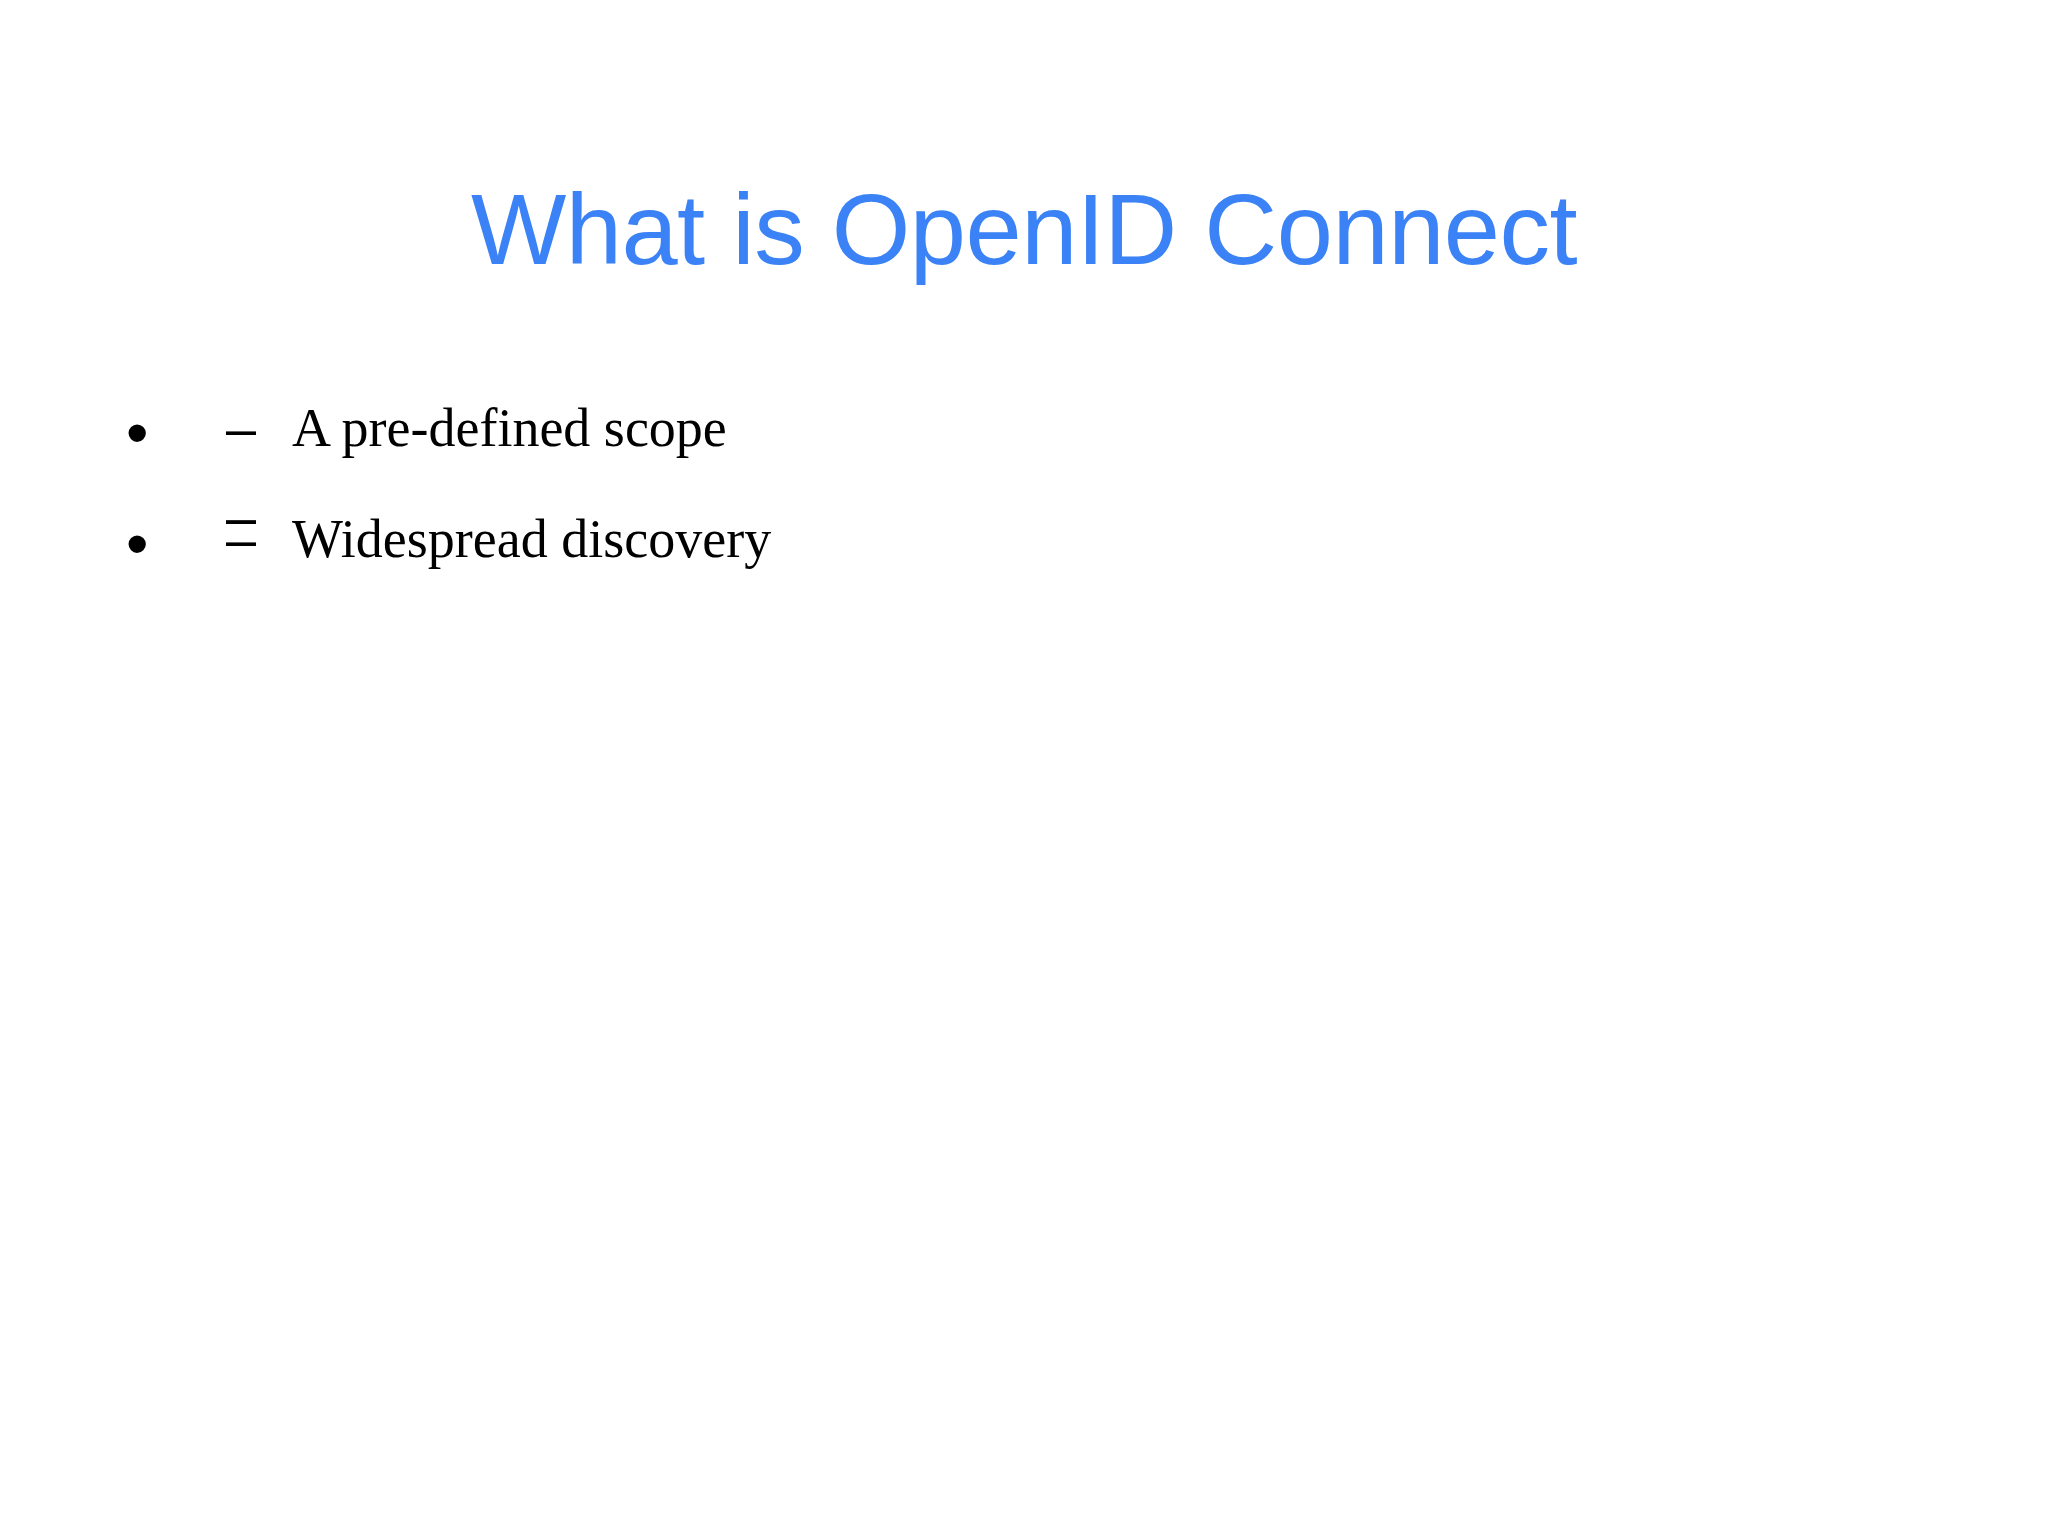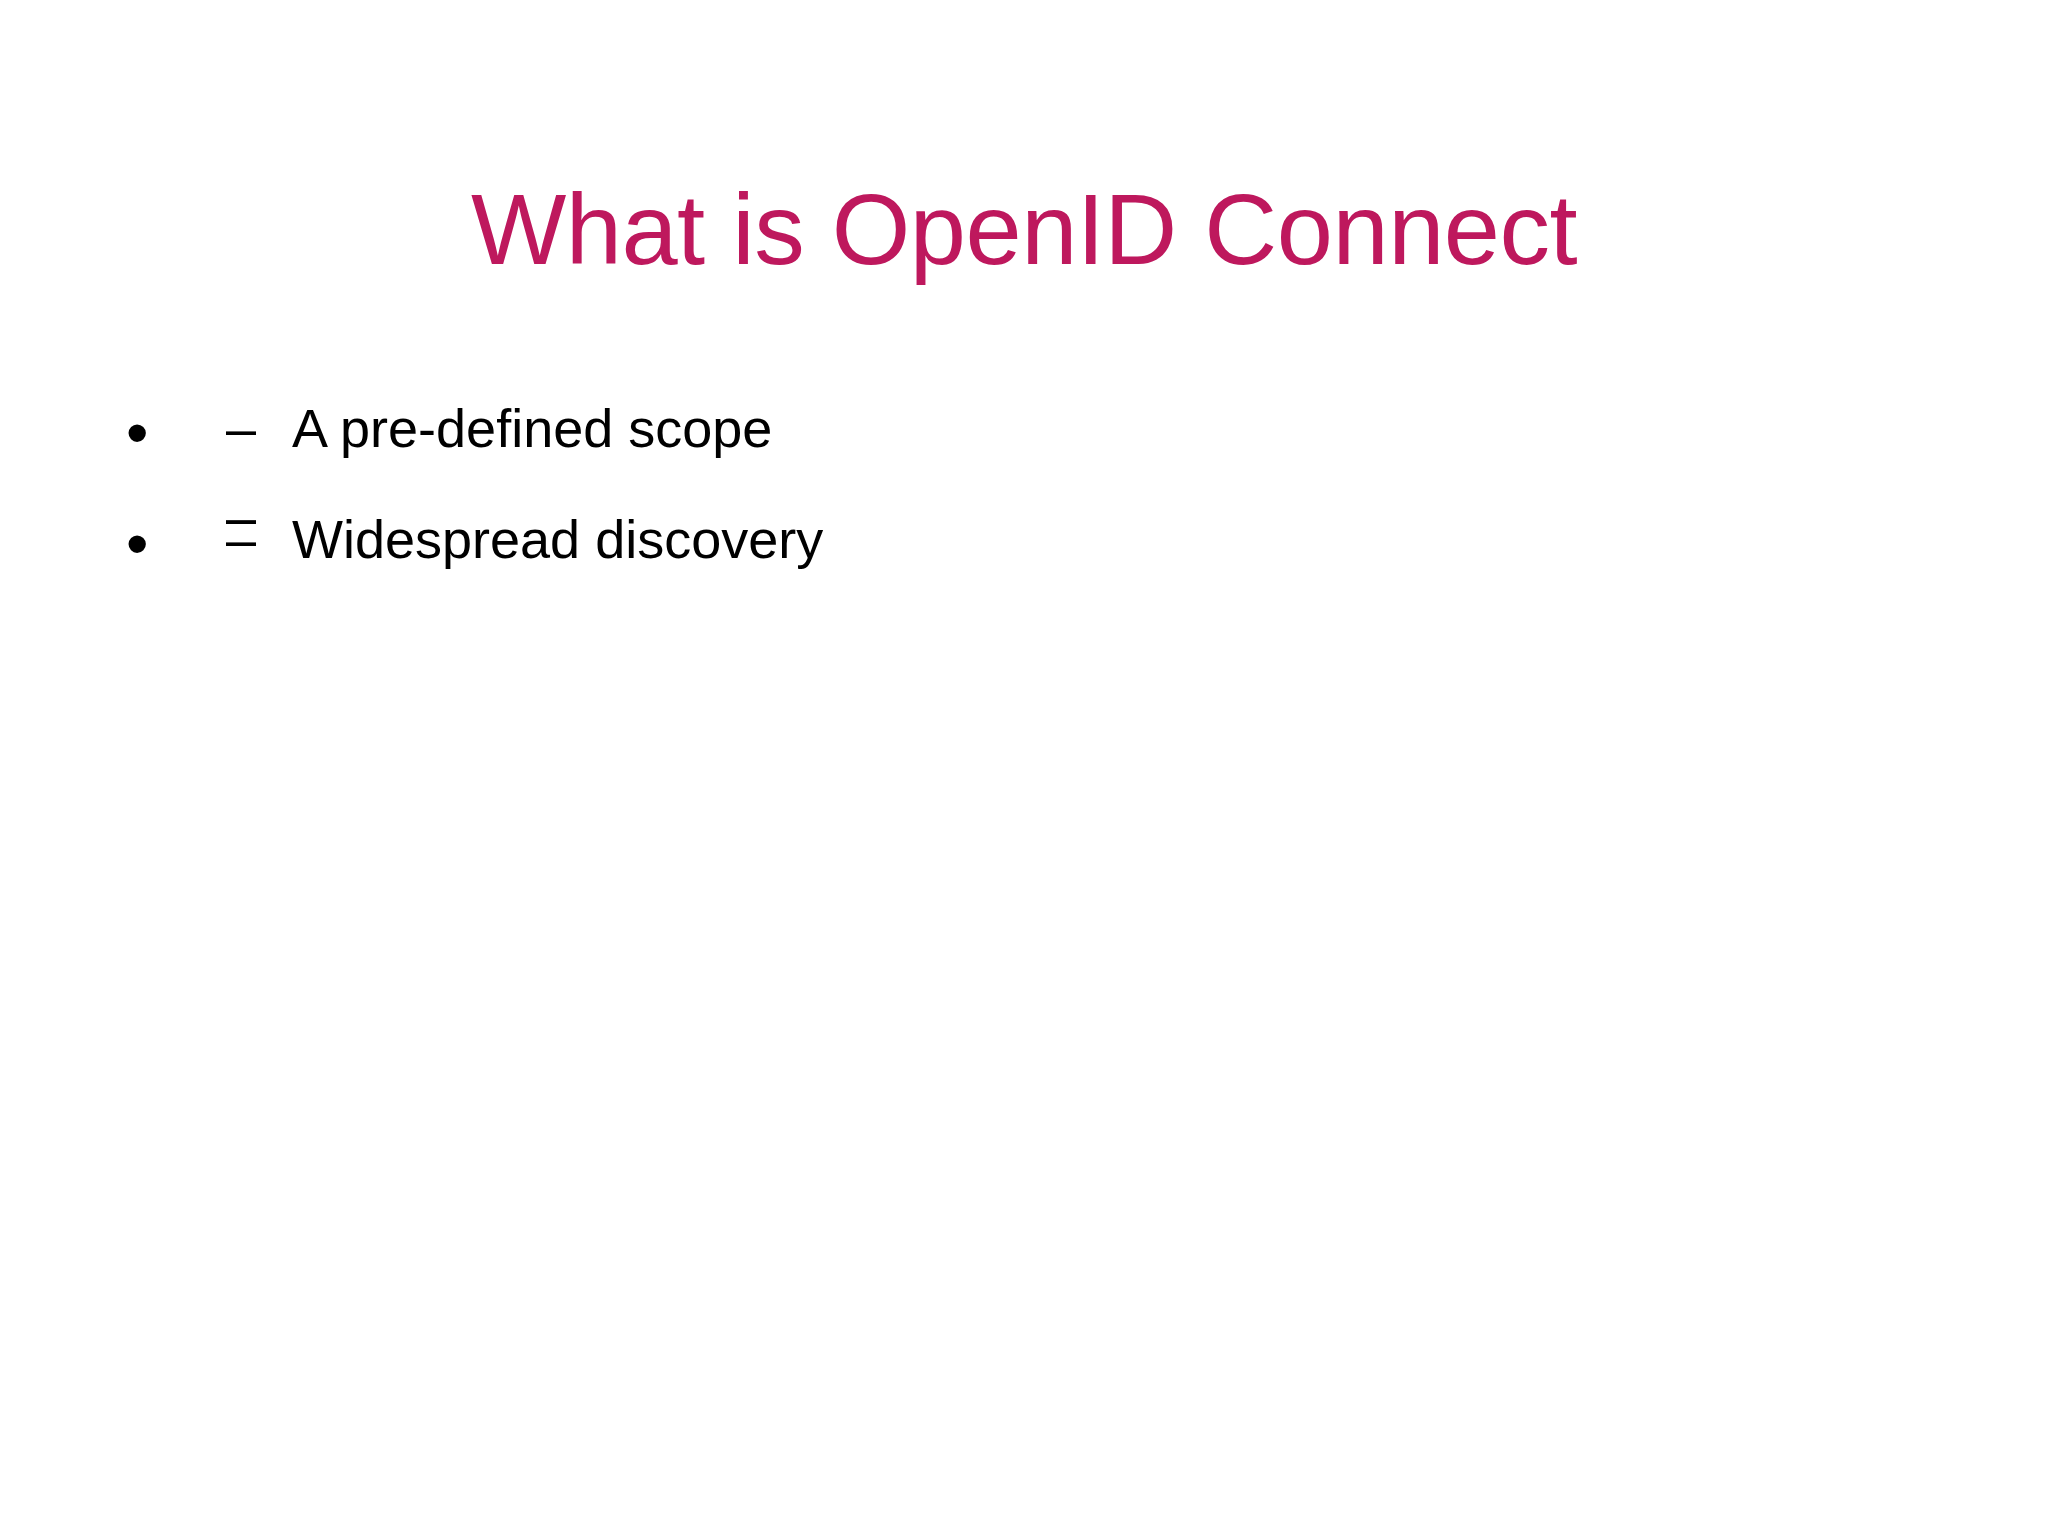--- a/index.html
+++ b/index.html
@@ -28,21 +28,21 @@
   .slide-title {
     position: absolute;
     left: 0;
     right: 0;
     top: 108px;
     text-align: center;
     font-size: 101px;
     line-height: 1.06;
     font-weight: 400;
     letter-spacing: -0.5px;
-    color: #be185d;
+    color: #3b82f6;
     white-space: nowrap;
   }
 
   
   .body-block {
     position: absolute;
     left: 0;
     top: 372px;
     width: 2048px;
   }
@@ -92,20 +92,21 @@
   li.lvl2 > .marker {
     position: absolute;
     left: 226px;
     top: 0;
     font-size: 54px;
     line-height: 1.20;
     width: 50px;
   }
   li.lvl2 > .txt {
     display: block;
+    font-family: Liberation Serif, serif;
   }
 
   .group {
     margin-bottom: 18px;
   }
   .group.second {
     margin-top: 46px;
   }
 </style>
 </head>

